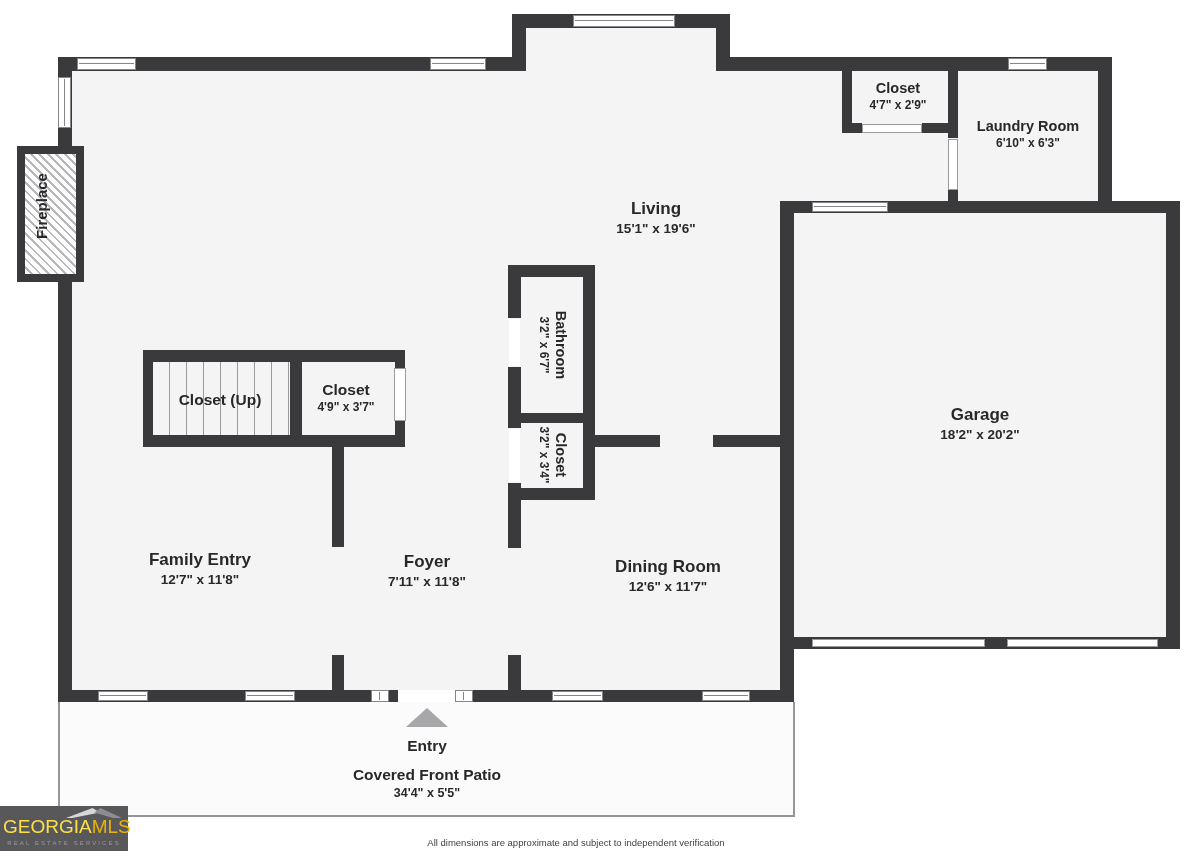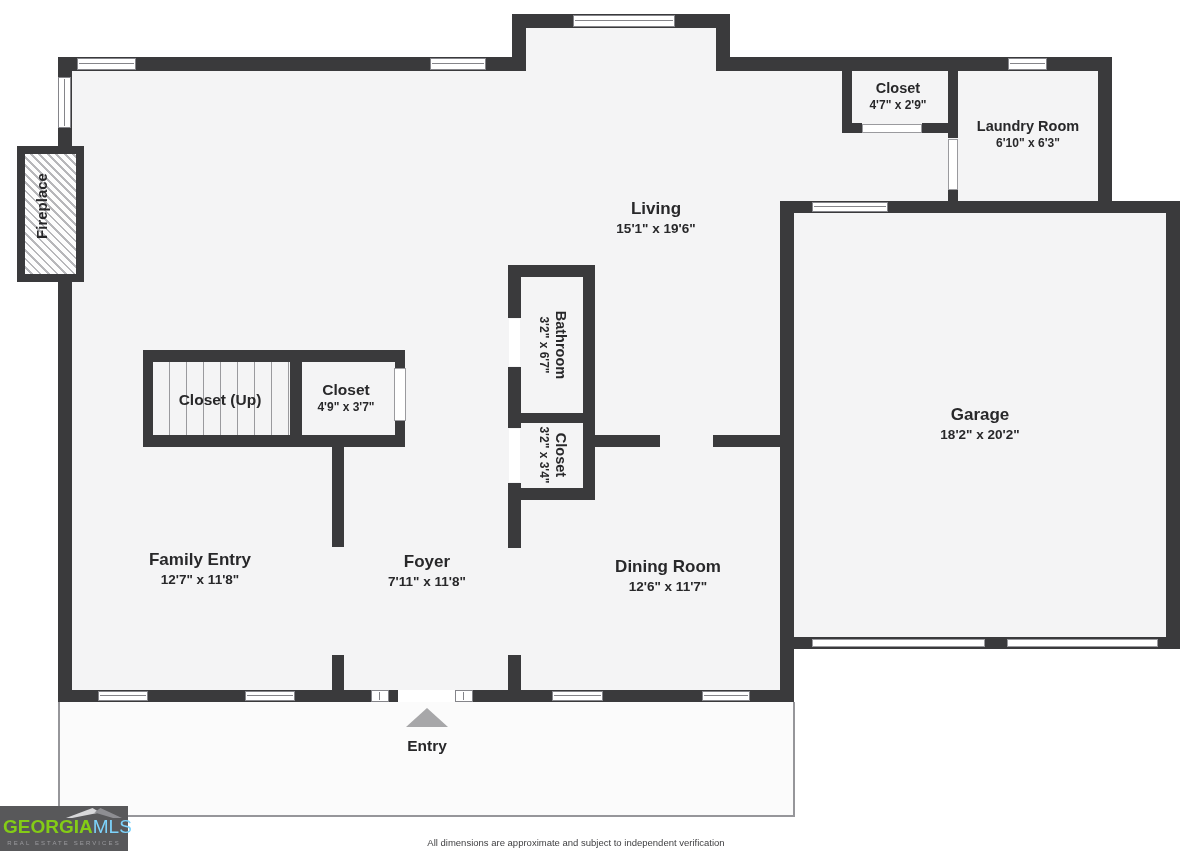--- a/index.html
+++ b/index.html
@@ -40,22 +40,22 @@
   .rot90{transform:translate(-50%,-50%) rotate(90deg);}
   .rotccw{transform:translate(-50%,-50%) rotate(-90deg);}
 
   .entry-arrow{position:absolute;left:406px;top:708px;width:0;height:0;
     border-left:21px solid transparent;border-right:21px solid transparent;
     border-bottom:19px solid #a7a7a9;}
 
   
   .logo{position:absolute;left:0;top:806px;width:128px;height:45px;background:#58585a;}
   .logo-line{position:absolute;left:3px;top:11px;width:122px;text-align:center;font-size:19px;letter-spacing:0;line-height:1;}
-  .logo-name{color:#84cc16;font-weight:bold;}
-  .logo-suffix{color:#7dd3fc;}
+  .logo-name{color:#fde047;}
+  .logo-suffix{color:#eab308;}
   .logo-roof-l{position:absolute;left:66px;top:2px;width:34px;height:10px;background:#d8d8da;
     clip-path:polygon(0 100%,78% 0,100% 45%,18% 100%);}
   .logo-roof-r{position:absolute;left:92px;top:2px;width:30px;height:10px;background:#8e8e92;
     clip-path:polygon(8% 45%,28% 0,100% 100%,70% 100%);}
   .logo-tagline{position:absolute;left:0;top:34px;width:128px;text-align:center;
     font-size:6px;letter-spacing:2.1px;color:#9a9a9e;}
 
   .disclaimer{position:absolute;left:0;top:837px;width:1152px;text-align:center;
     font-size:9.5px;color:#3f3f41;}
 </style>
@@ -196,20 +196,24 @@
   </div>
 
   <div class="rlabel small rotccw" style="left:42px;top:206px;">
     <div class="rname" style="font-size:15px;">Fireplace</div>
   </div>
 
   <div class="entry-arrow"></div>
   <div class="rlabel" style="left:427px;top:746px;">
     <div class="rname" style="font-size:15.5px;">Entry</div>
   </div>
+  <div class="rlabel" style="left:427px;top:784px;">
+    <div class="rname" style="font-size:15.5px;">Covered Front Patio</div>
+    <div class="rdims" style="font-size:12.5px;">34'4" x 5'5"</div>
+  </div>
 
   <div class="logo">
     <div class="logo-roof-l"></div>
     <div class="logo-roof-r"></div>
     <div class="logo-line"><span class="logo-name">GEORGIA</span><span class="logo-suffix">MLS</span></div>
     <div class="logo-tagline">REAL ESTATE SERVICES</div>
   </div>
 
   <div class="disclaimer">All dimensions are approximate and subject to independent verification</div>
 

